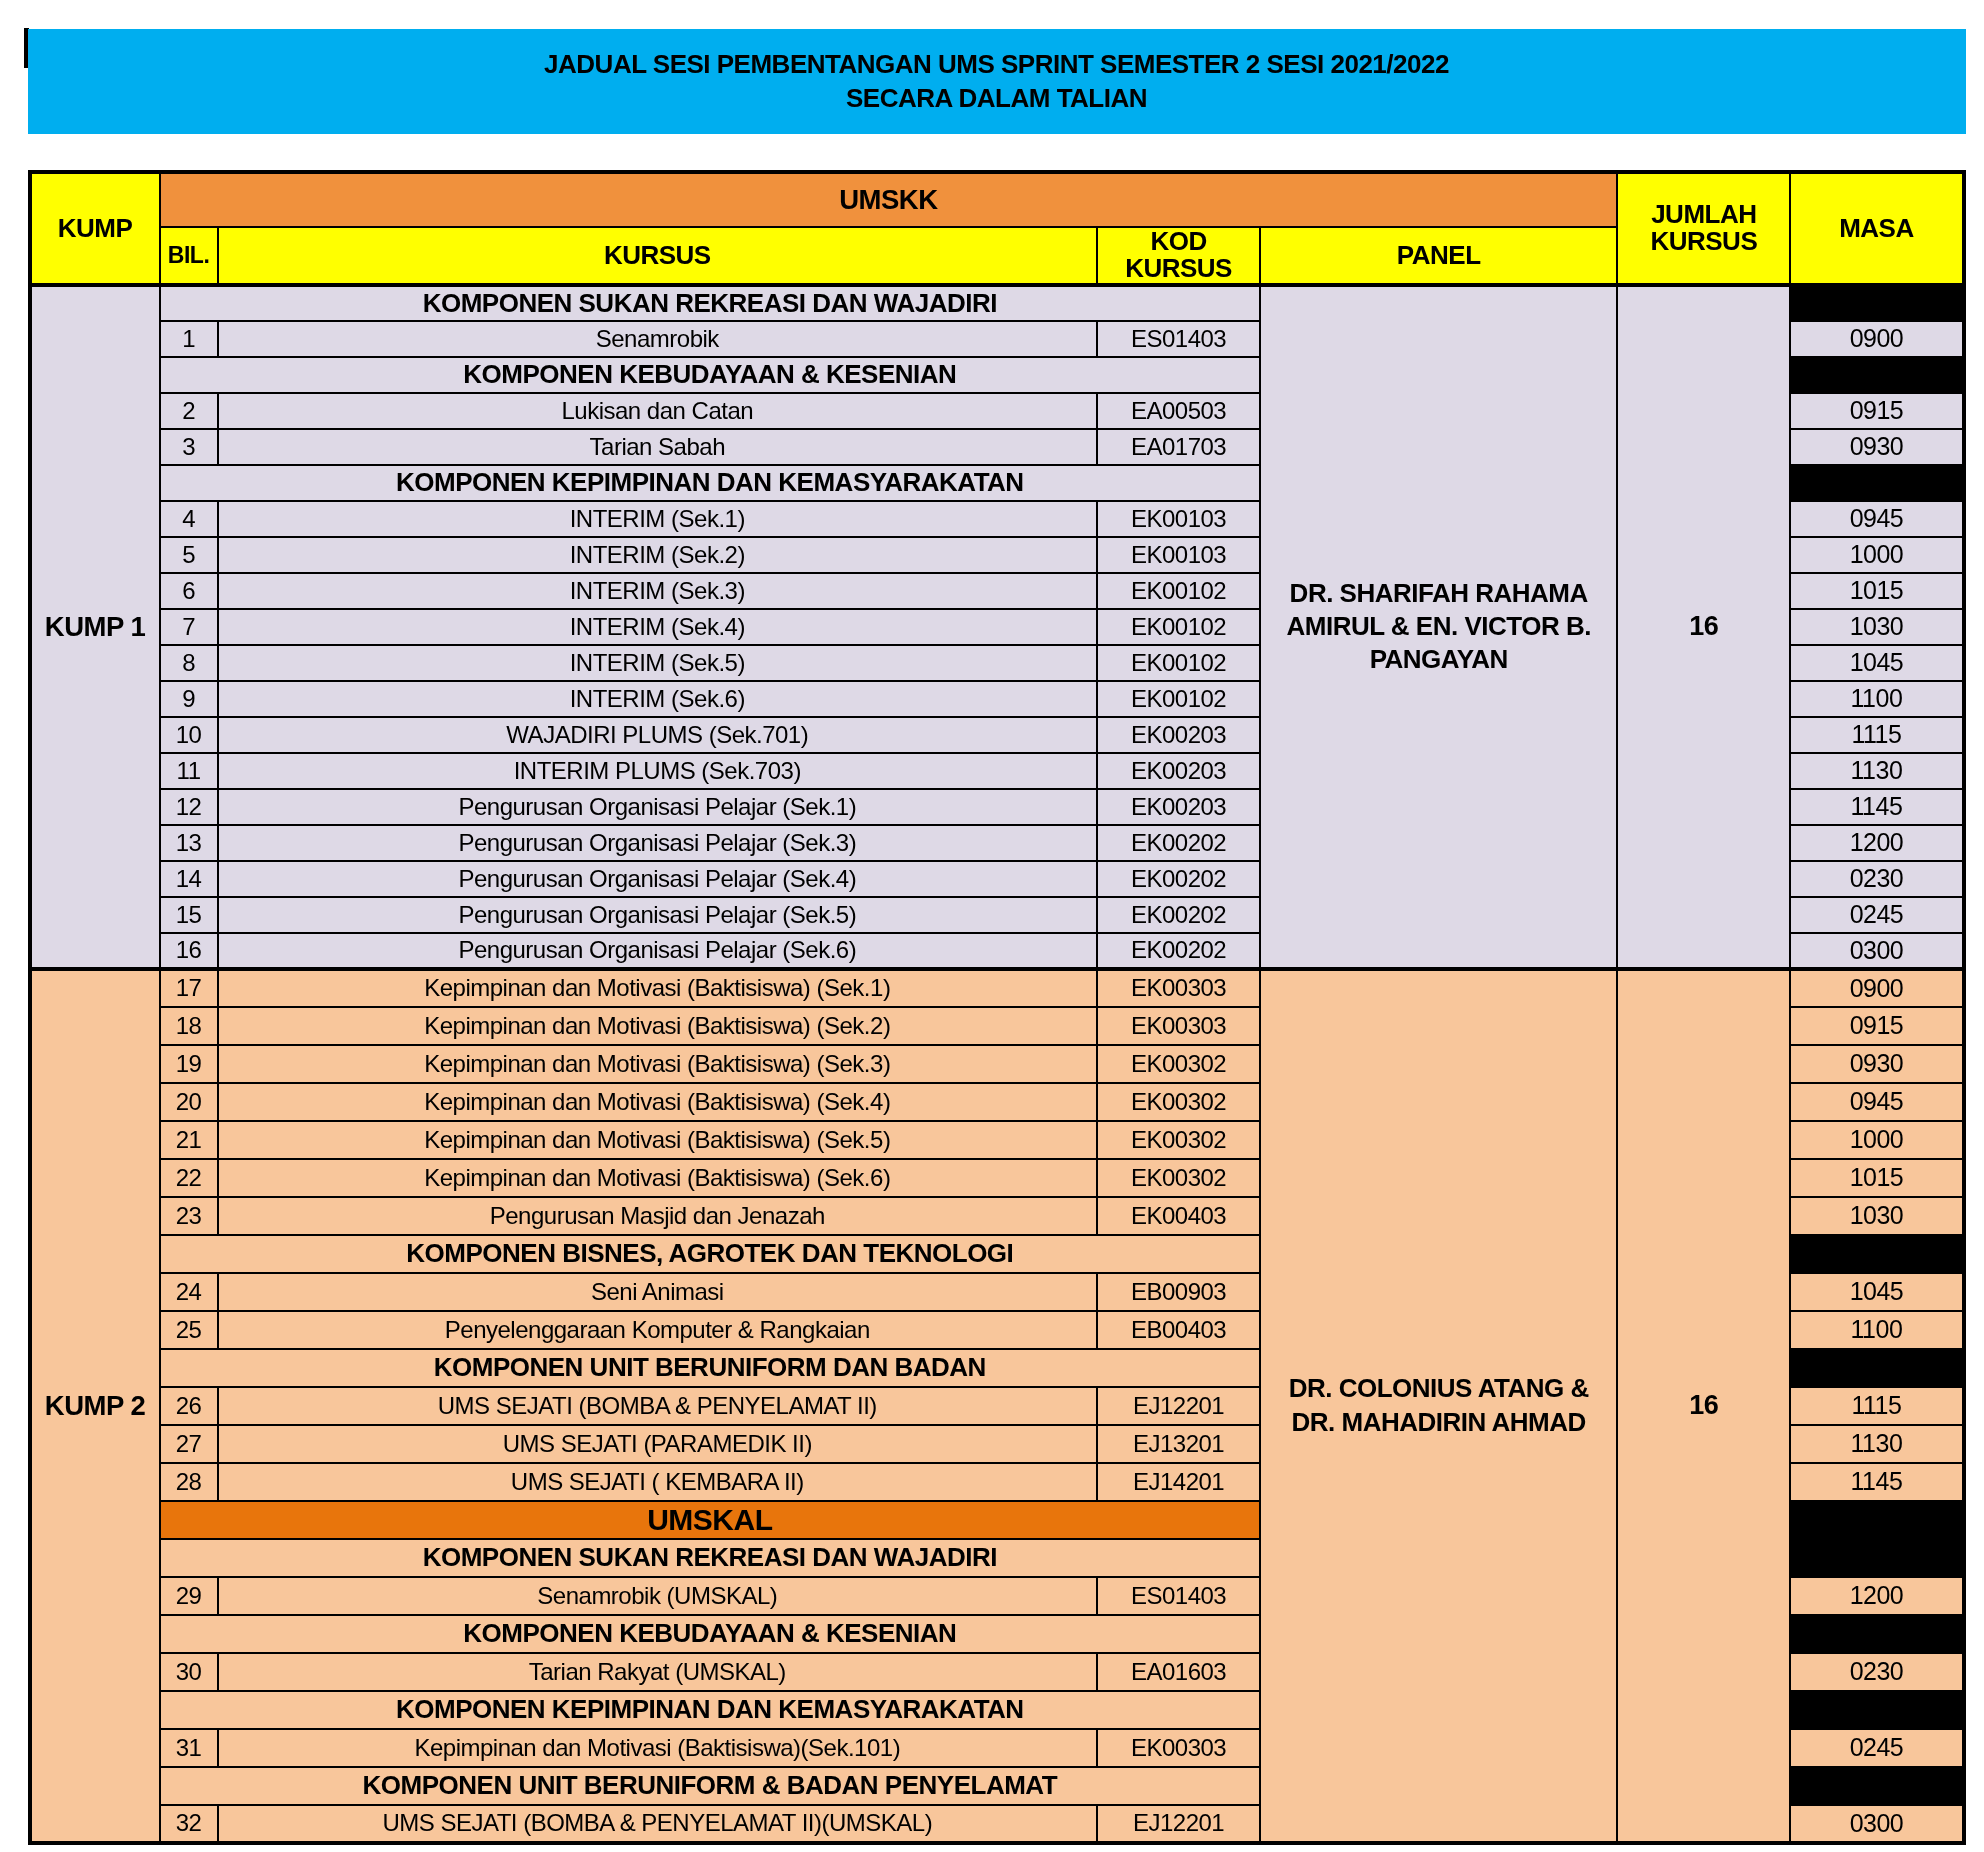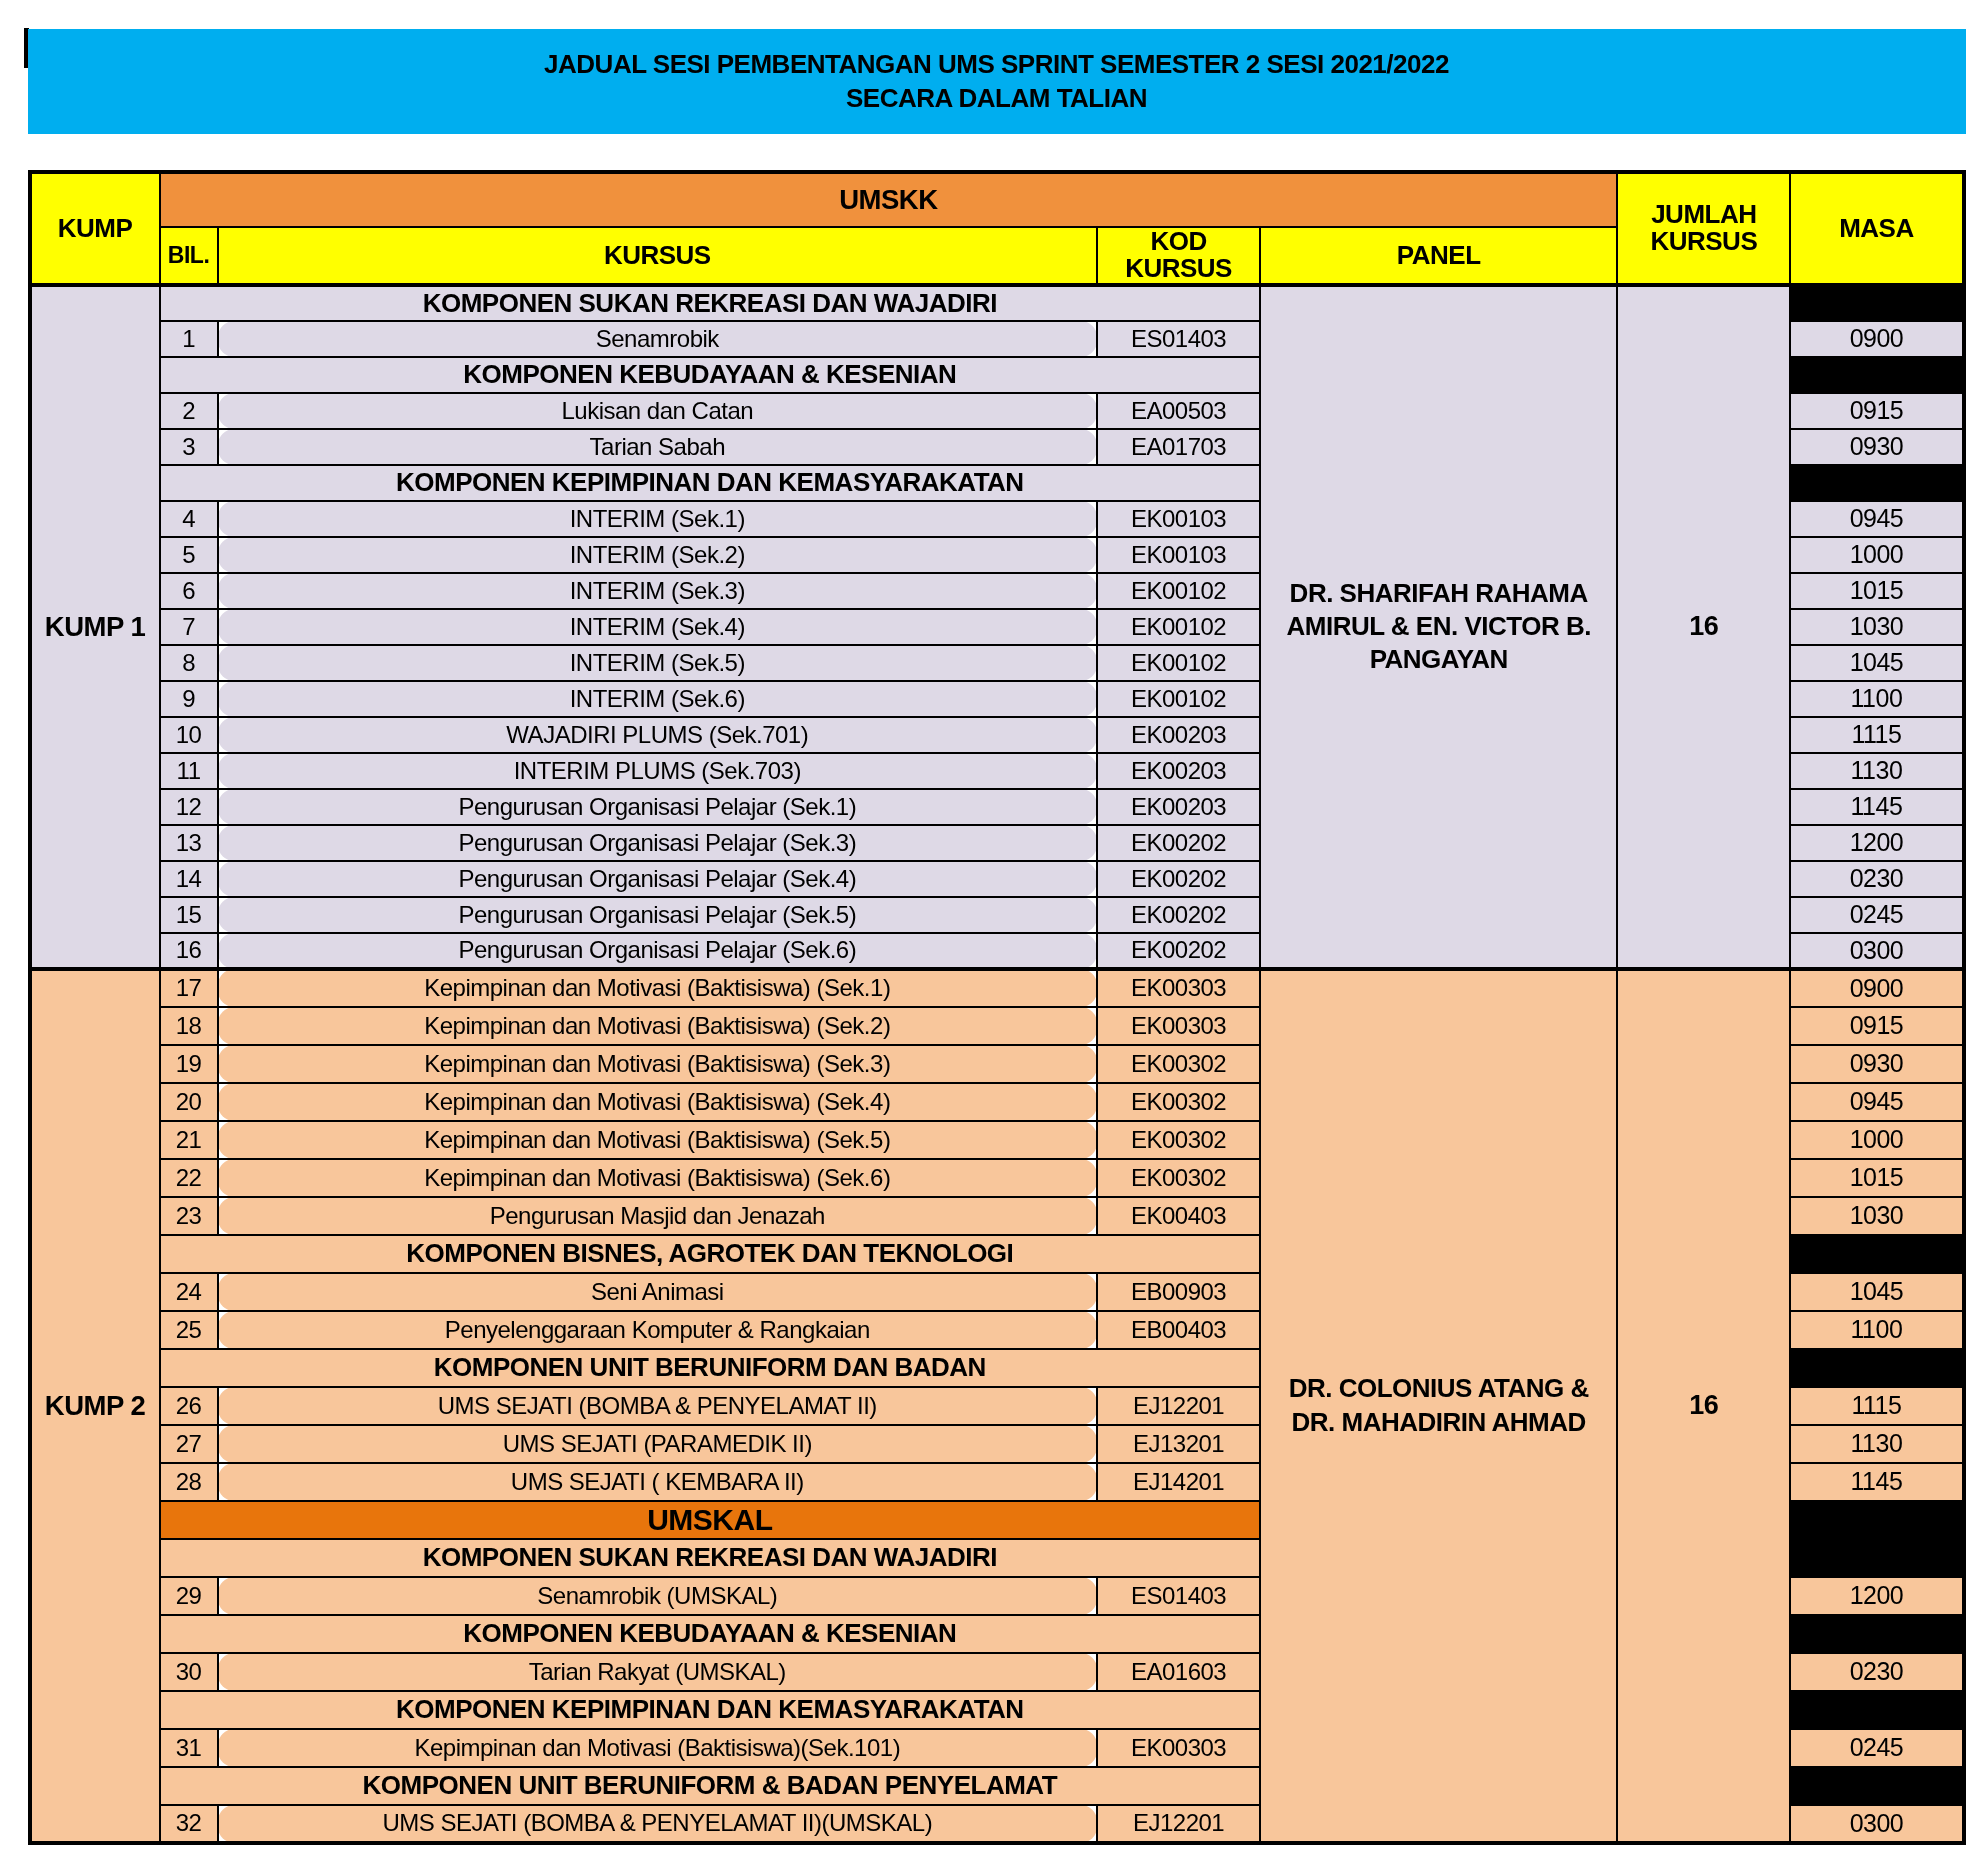--- a/index.html
+++ b/index.html
@@ -43,21 +43,21 @@
   th.th-bil{padding:0 0.9px;font-size:23px;}
 
   tbody tr.g1{height:36px;}
   tbody tr.g2{height:38px;}
   tr.g1 td{background:var(--group1-bg);}
   tr.g2 td{background:var(--group2-bg);}
   tr.group-start td{border-top:4.6px solid var(--border);}
 
   td.kump-cell{font-weight:bold;font-size:27.5px;}
   td.bil{font-size:24px;}
-  td.kursus{font-size:24px;border-radius:16px;}
+  td.kursus{font-size:24px;}
   td.kod{font-size:24px;}
   td.masa{font-size:25px;text-align:center;}
   td.section{font-weight:bold;font-size:26px;}
   td.band{background:var(--umskal-orange) !important;font-weight:bold;font-size:30px;}
   td.masa-black{background:var(--blackout) !important;}
   td.panel-cell{font-weight:bold;font-size:26px;line-height:1.28;padding:0 19px;}
   td.jumlah-cell{font-weight:bold;font-size:27px;}
 </style>
 </head>
 <body>

